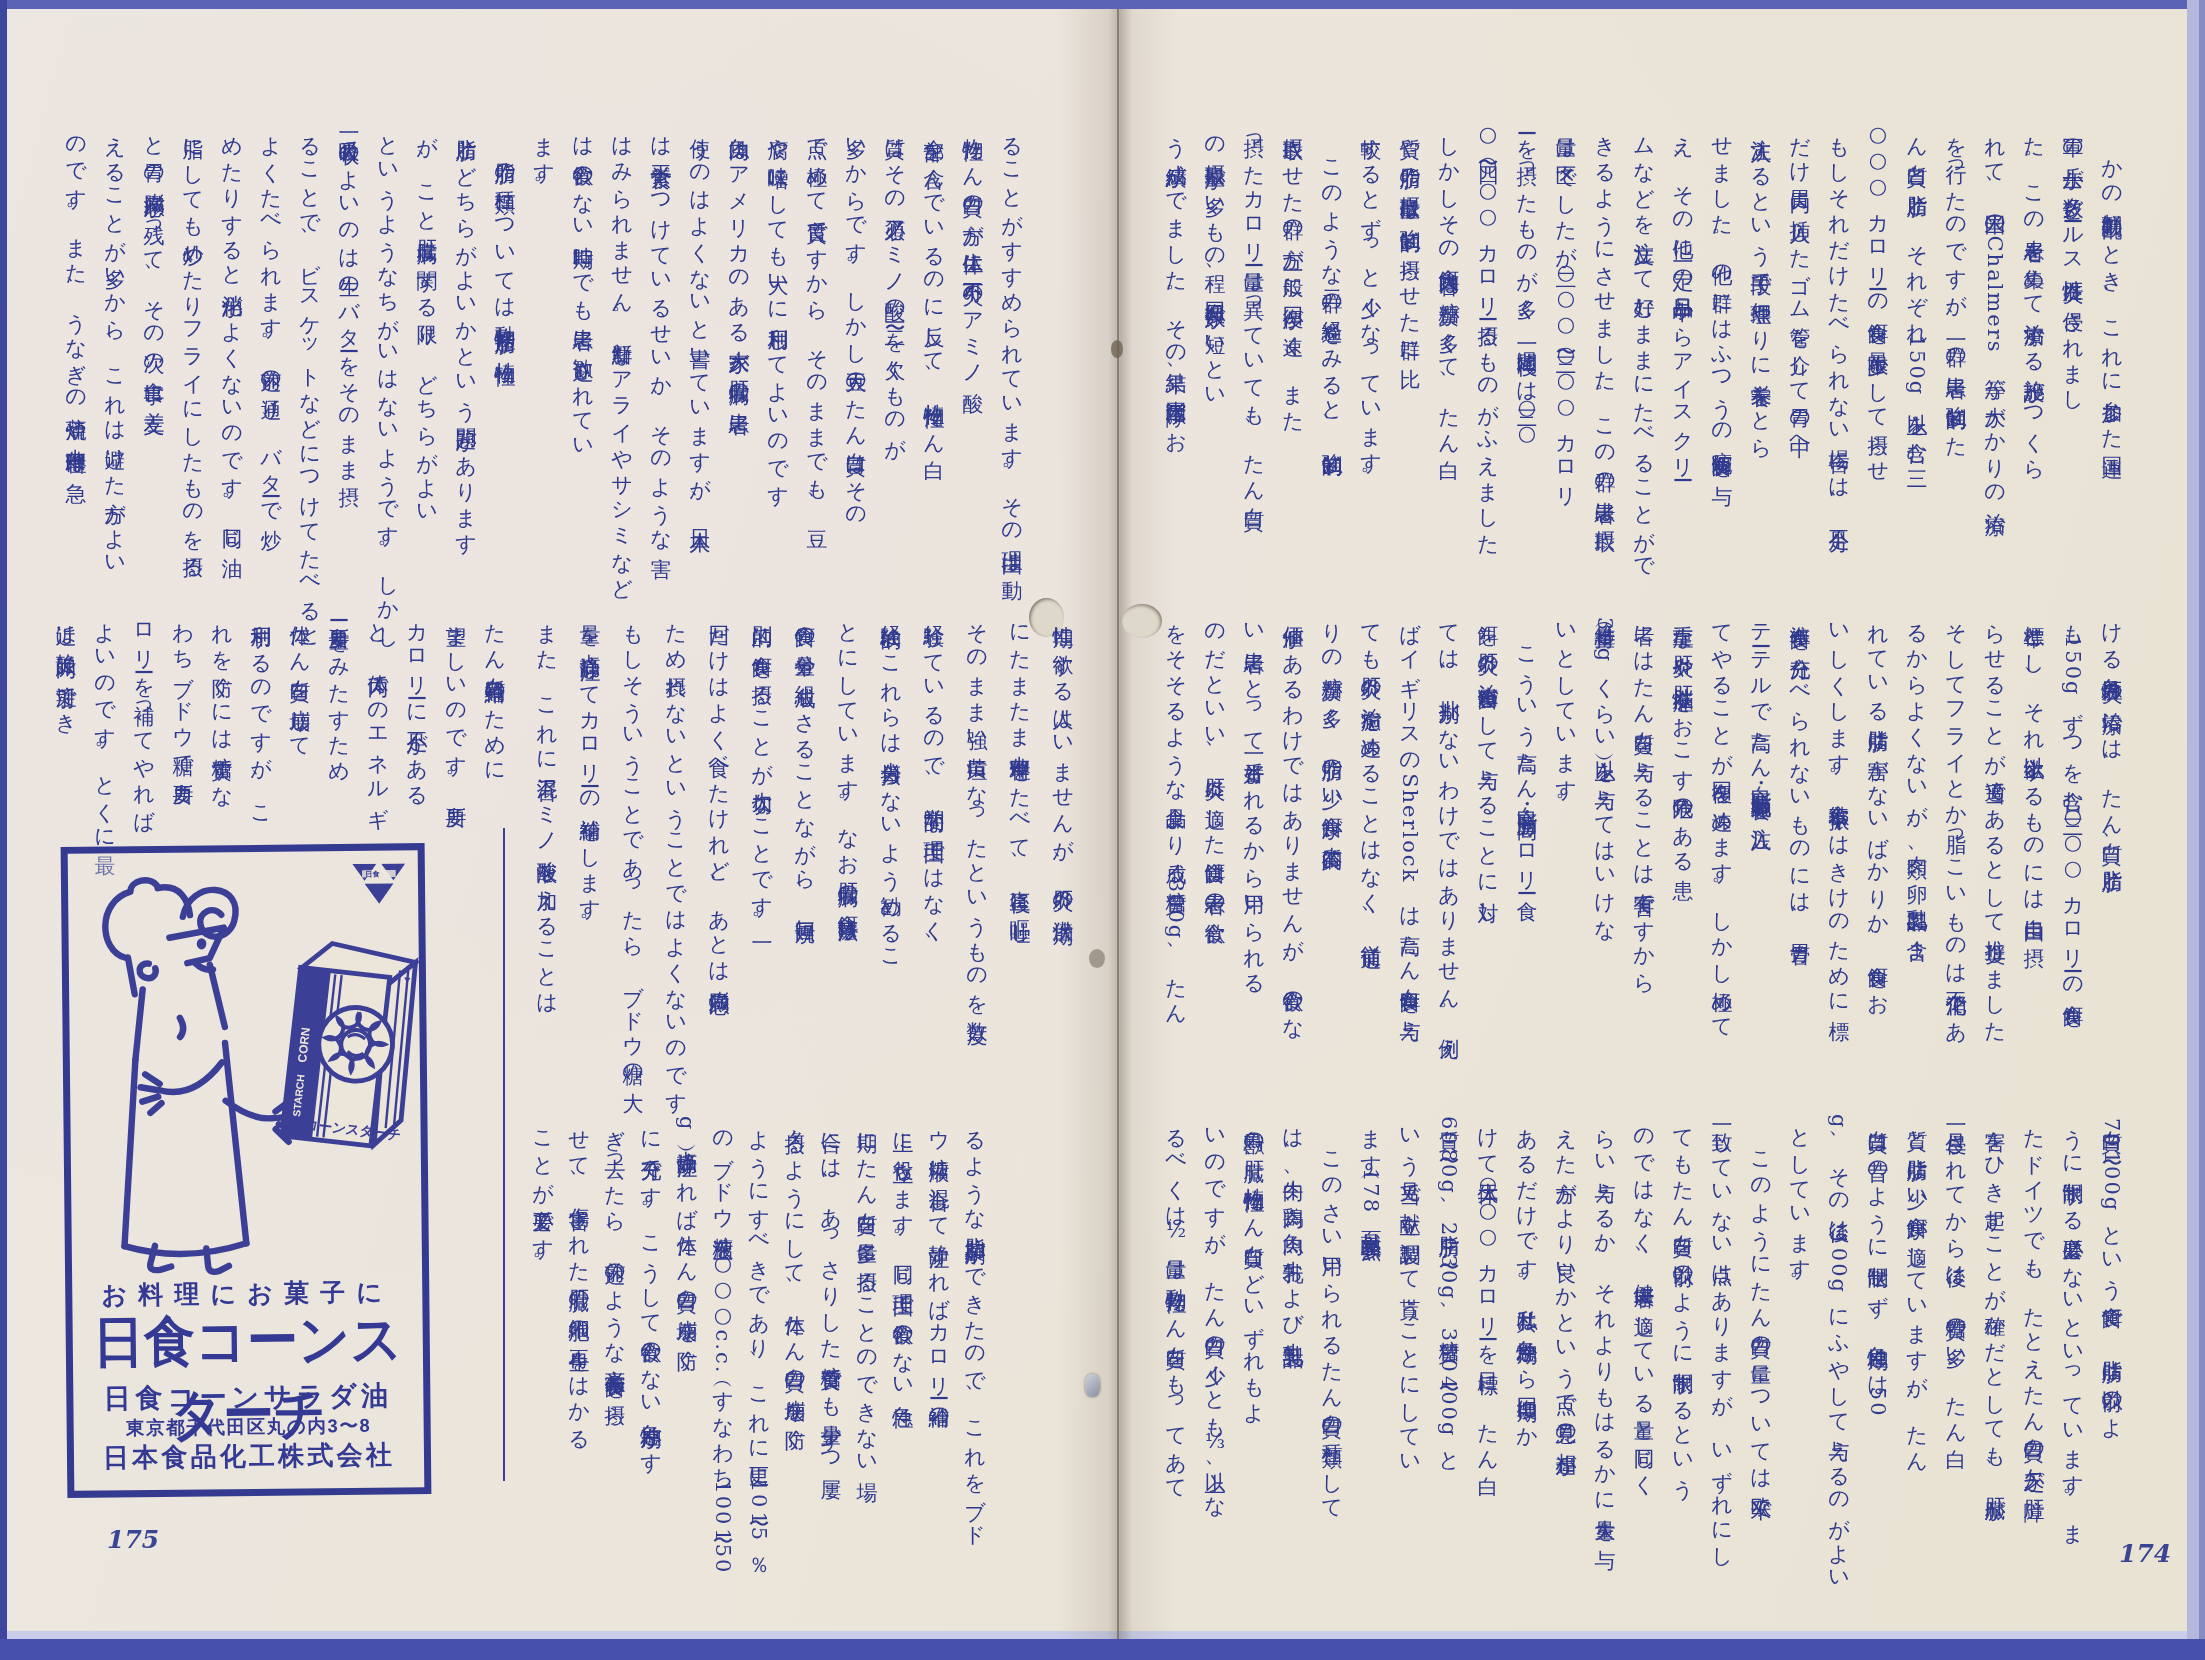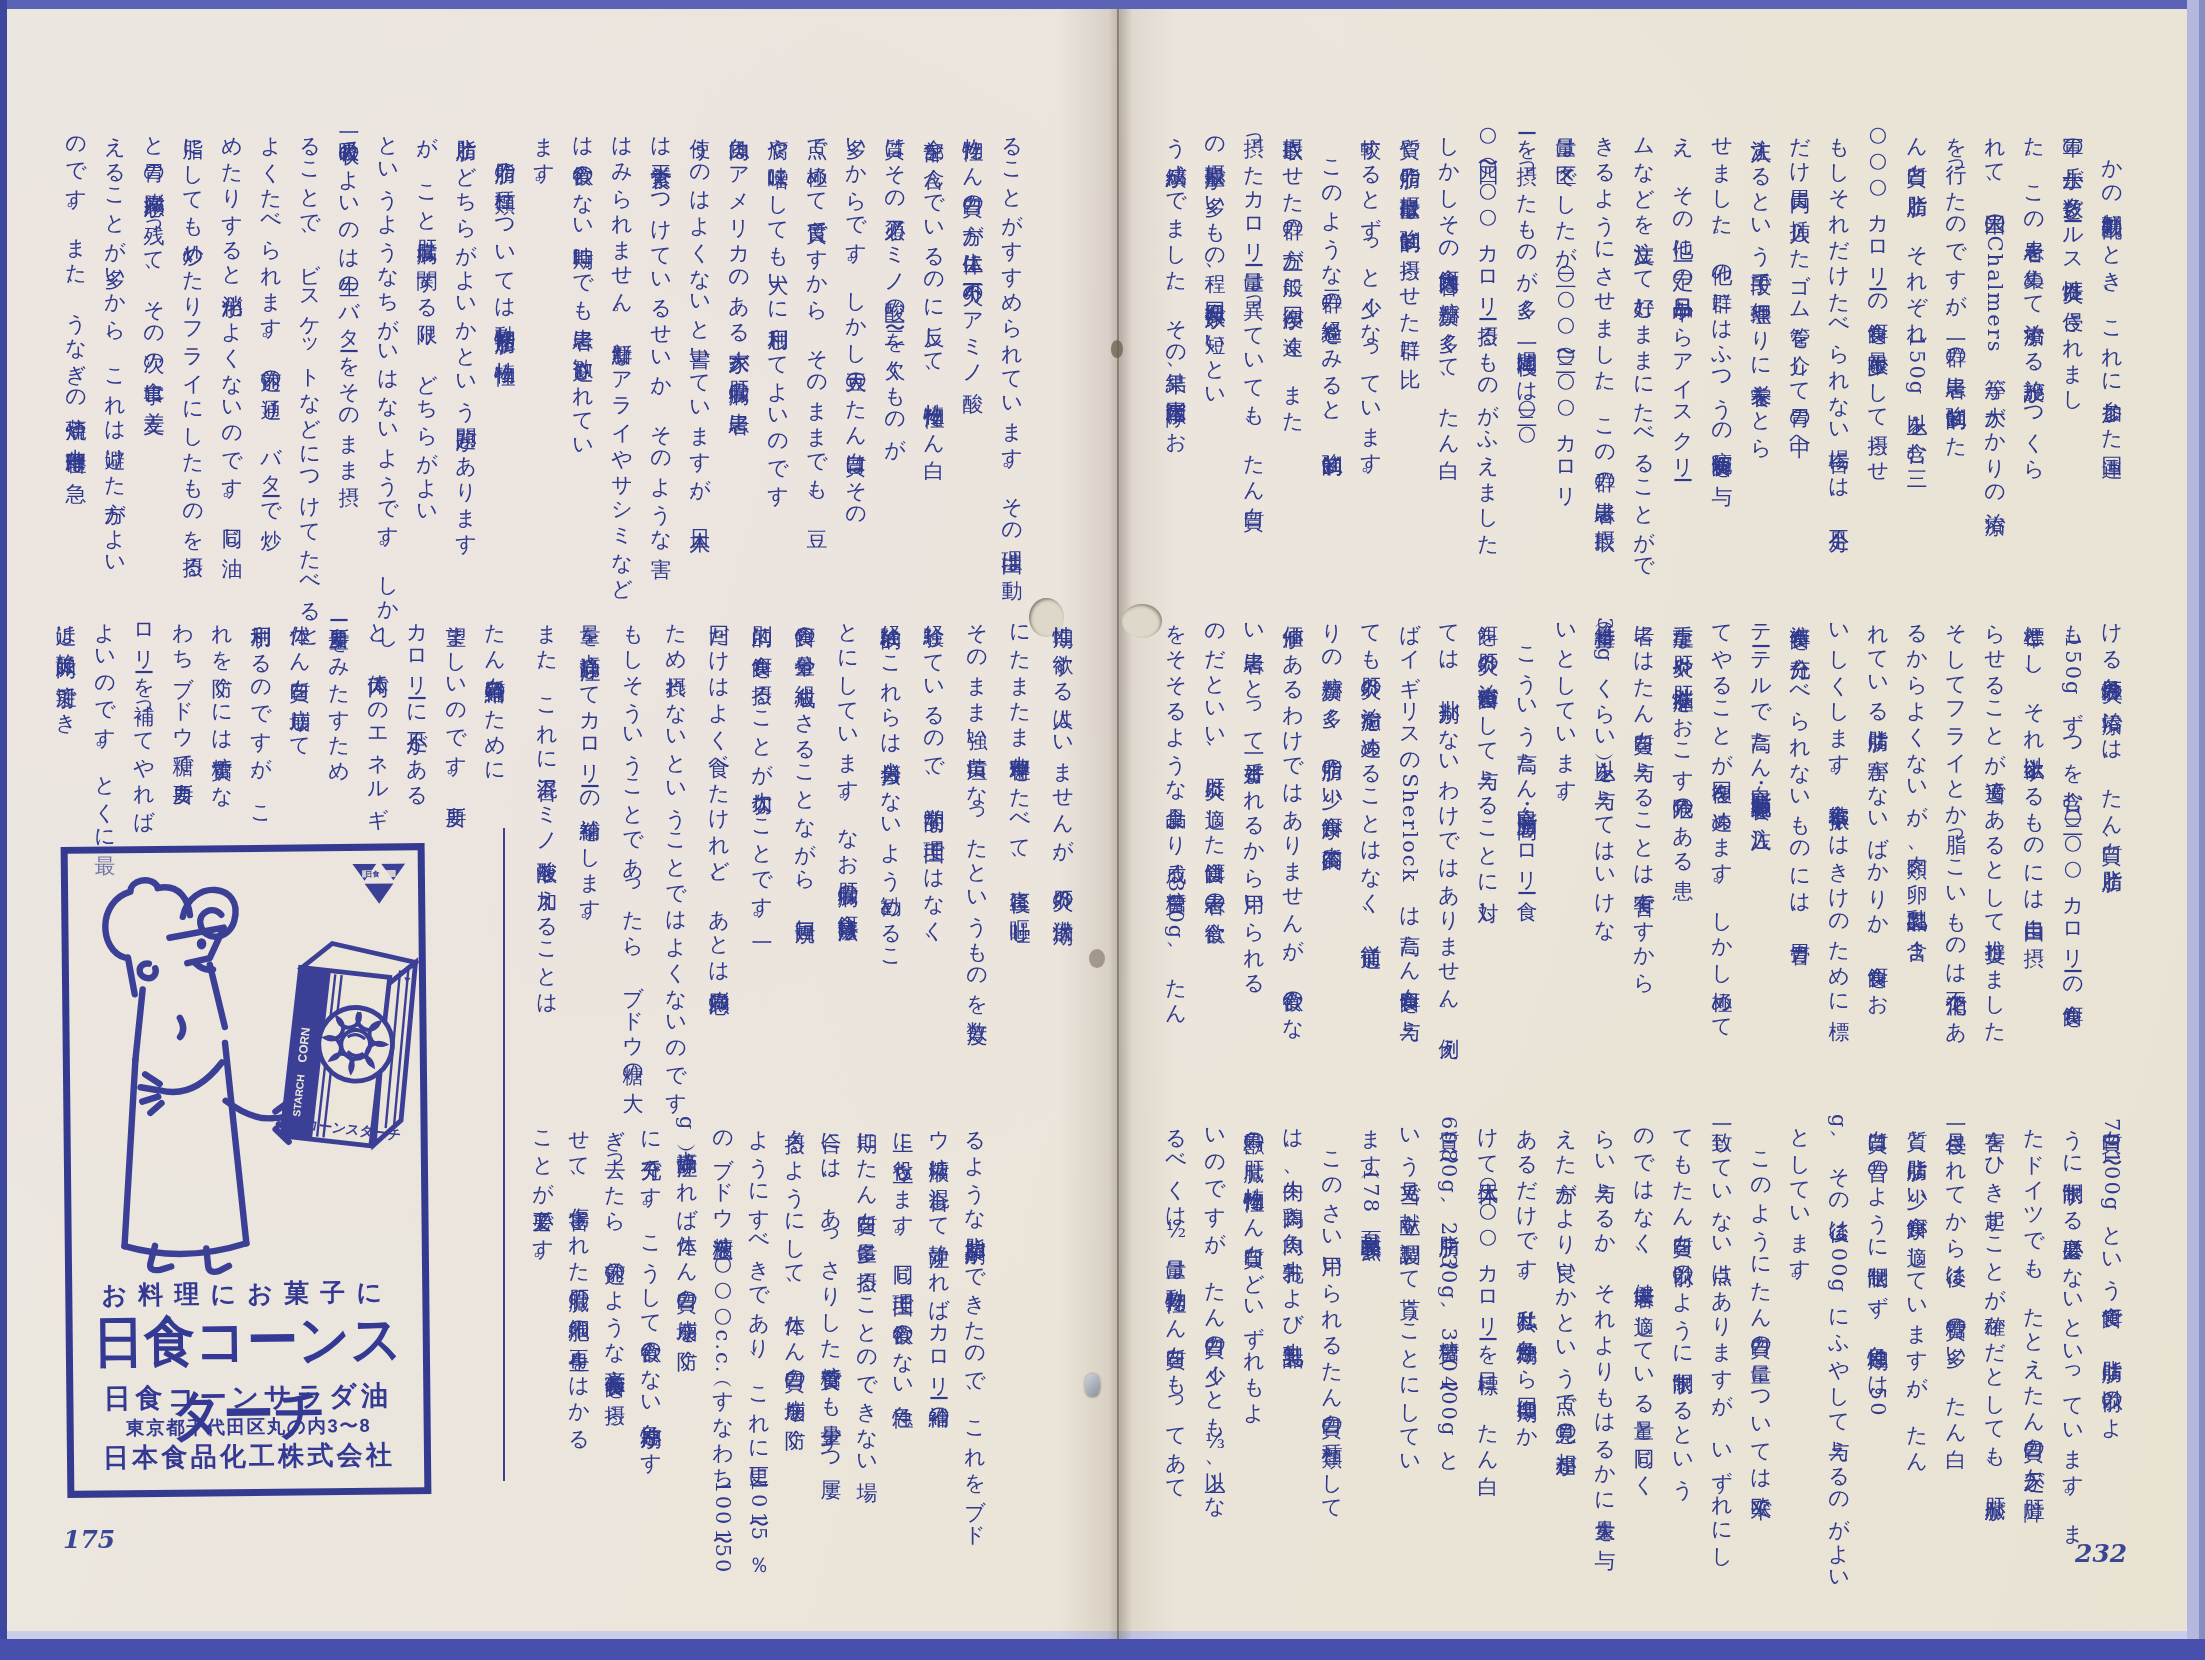--- a/index.html
+++ b/index.html
@@ -24,21 +24,21 @@
   .staple{left:1085px;top:1374px;width:14.5px;height:22.5px;background:linear-gradient(135deg,#cfd3da,#8b8fa0);border-radius:40%;box-shadow:0 0 2.4px rgba(50,45,40,.6);}
   .spot2{left:1089px;top:949px;width:16px;height:19px;background:#7a7060;opacity:.6;}
 
   
   .vband{position:absolute;writing-mode:vertical-rl;text-orientation:mixed;
          white-space:pre;color:#2f3a8f;overflow:visible;
          font-family:"DejaVu Serif","Liberation Serif",serif;}
   .rp{font-size:21px;line-height:39px;letter-spacing:2px;}
   .lp{font-size:21px;line-height:39px;letter-spacing:2px;}
   .pagenum{position:absolute;font-style:italic;font-weight:bold;font-size:25px;color:#3a4694;
-           font-family:"DejaVu Serif","Liberation Serif",serif;}
+           font-family:"DejaVu Serif","Liberation Serif",serif;margin-left:44px;}
 
   
   .ad-frame{position:absolute;left:64px;top:845px;width:350px;height:637px;
             border:7.2px solid #353a91;transform:rotate(-.6deg);background:rgba(236,230,220,.35);}
   .ad-sep{position:absolute;left:503px;top:828px;width:2.4px;height:653px;background:#3b3f96;}
   .ad-text{position:absolute;left:0;width:100%;text-align:center;color:#343a94;
            font-family:"Liberation Sans","DejaVu Sans",sans-serif;}
   .ad-tagline{top:425px;font-size:25px;font-weight:bold;letter-spacing:11.2px;}
   .ad-brand{top:459px;font-size:50px;font-weight:900;letter-spacing:0px;transform:scale(1.02,1.1);}
   .ad-product2{top:527px;font-size:27px;font-weight:bold;letter-spacing:4.8px;}
@@ -136,21 +136,21 @@
 あるだけです。私共は急性期から回復期にか
 けて大体二○○○カロリーを目標に、たん白
 質60〜80g、脂肪20〜30g、糖質350〜400gと
 いう見当で献立を調製して貰うことにしてい
 ます（178頁献立表参照）
 　このさい用いられるたん白質の種類として
 は、牛肉、鶏肉、魚肉、牛乳および牛乳製品
 鳥獣の肝臓、植物性たん白質などいずれもよ
 いのですが、たん白質の少くとも⅓以上、な
 るべくは½量は動物性たん白質をもってあて</div>
-    <div class="pagenum" style="left:2075px;top:1539px;">232</div>
+    <div class="pagenum" style="left:2075px;top:1539px;">174</div>
   </div>
 
   <div>
     <div class="vband lp" style="left:68px;top:122px;width:963px;height:482px;">ることがすすめられています。その理由は動
 物性たん白質の方が生体に不可欠のアミノ酸
 全部を含んでいるのに反して、植物性たん白
 質はその必須アミノ酸の一〜二を欠くものが
 多いからです。しかし大豆のたん白質はその
 点で極めて良質ですから、そのままでも、豆
 腐や味噌にしても大いに利用してよいのです

